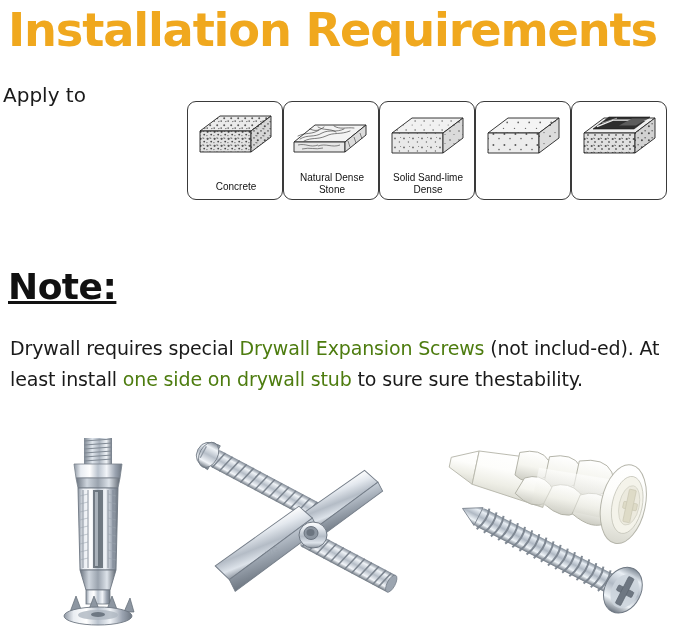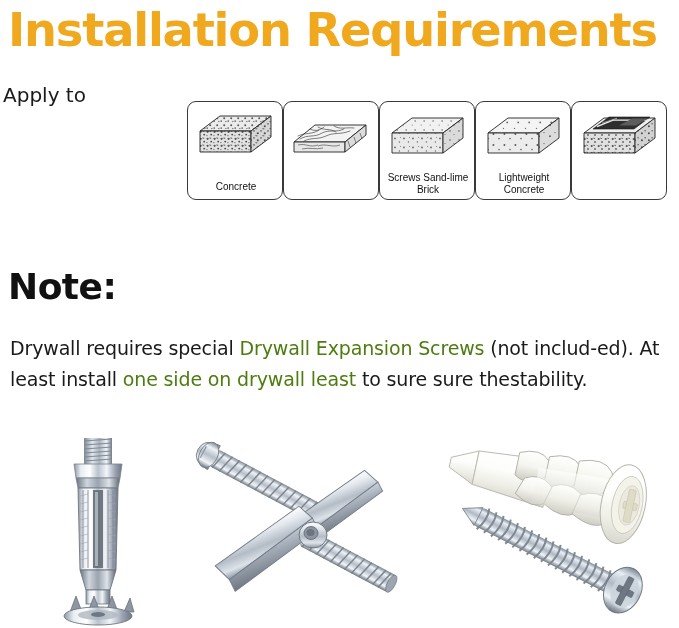--- a/index.html
+++ b/index.html
@@ -73,20 +73,21 @@
   
   .note-heading {
     position: absolute;
     left: 8px; top: 266px;
     font-family: "DejaVu Sans", sans-serif;
     font-weight: bold;
     font-size: 36px;
     line-height: 42px;
     color: #111;
     letter-spacing: -0.5px;
+    text-decoration: underline;
   }
   .note-body {
     position: absolute;
     left: 10px; top: 333px;
     width: 665px;
     font-family: "DejaVu Sans", sans-serif;
     font-size: 19px;
     line-height: 31px;
     color: #1a1a1a;
     letter-spacing: -0.15px;
@@ -157,20 +158,21 @@
           <path d="M46,17 C52,21 58,18 66,19"></path>
           <path d="M22,20 C28,23 32,21 36,18"></path>
         </g>
         <g stroke="#3a3a3a" stroke-width="0.6" fill="none">
           <path d="M10,36 C18,34 22,39 30,36"></path>
           <path d="M30,37 C38,34 44,39 52,36"></path>
           <path d="M14,40 C22,38 27,41 35,39"></path>
           <path d="M60,32 L62,38 M66,28 L68,34 M72,24 L74,30"></path>
         </g>
       </svg>
+      <div class="material-label two-line">Natural Dense Stone</div>
     </div>
 
 
     <div class="material-card">
       <svg class="material-art" viewBox="0 0 86 56">
         <defs>
           <pattern id="sandA" width="9" height="9" patternUnits="userSpaceOnUse">
             <rect width="9" height="9" fill="#e9e9e9"></rect>
             <circle cx="2.0" cy="2.4" r="0.85" fill="#5c5c5c"></circle>
             <circle cx="6.4" cy="6.0" r="0.7" fill="#6b6b6b"></circle>
@@ -184,21 +186,21 @@
           <pattern id="sandC" width="9" height="9" patternUnits="userSpaceOnUse">
             <rect width="9" height="9" fill="#dadada"></rect>
             <circle cx="3.0" cy="4.0" r="0.8" fill="#5a5a5a"></circle>
             <circle cx="7.0" cy="7.5" r="0.6" fill="#6d6d6d"></circle>
           </pattern>
         </defs>
         <polygon points="8,24 28,9 79,9 59,24" fill="url(#sandB)" stroke="#222" stroke-width="0.9"></polygon>
         <polygon points="8,24 59,24 59,44 8,44" fill="url(#sandA)" stroke="#222" stroke-width="0.9"></polygon>
         <polygon points="59,24 79,9 79,29 59,44" fill="url(#sandC)" stroke="#222" stroke-width="0.9"></polygon>
       </svg>
-      <div class="material-label two-line">Screws Sand-lime Brick</div>
+      <div class="material-label two-line">Solid Sand-lime Dense</div>
     </div>
 
     <div class="material-card">
       <svg class="material-art" viewBox="0 0 86 56">
         <defs>
           <pattern id="lwA" width="11" height="11" patternUnits="userSpaceOnUse">
             <rect width="11" height="11" fill="#ececec"></rect>
             <circle cx="2.4" cy="3.0" r="0.95" fill="#585858"></circle>
             <circle cx="8.0" cy="7.6" r="0.8" fill="#666"></circle>
           </pattern>
@@ -210,21 +212,20 @@
           <pattern id="lwC" width="11" height="11" patternUnits="userSpaceOnUse">
             <rect width="11" height="11" fill="#dcdcdc"></rect>
             <circle cx="4.0" cy="5.2" r="0.9" fill="#565656"></circle>
             <circle cx="9.0" cy="1.6" r="0.7" fill="#6a6a6a"></circle>
           </pattern>
         </defs>
         <polygon points="8,24 28,9 79,9 59,24" fill="url(#lwB)" stroke="#222" stroke-width="0.9"></polygon>
         <polygon points="8,24 59,24 59,44 8,44" fill="url(#lwA)" stroke="#222" stroke-width="0.9"></polygon>
         <polygon points="59,24 79,9 79,29 59,44" fill="url(#lwC)" stroke="#222" stroke-width="0.9"></polygon>
       </svg>
-      <div class="material-label two-line">Lightweight Concrete</div>
     </div>
 
     <div class="material-card">
       <svg class="material-art" viewBox="0 0 86 56">
         <defs>
           <pattern id="hcA" width="7" height="7" patternUnits="userSpaceOnUse">
             <rect width="7" height="7" fill="#e0e0e0"></rect>
             <circle cx="1.7" cy="2.0" r="1.05" fill="#525252"></circle>
             <circle cx="5.0" cy="5.0" r="0.9" fill="#5e5e5e"></circle>
             <rect x="3.2" y="0.8" width="1.8" height="1.0" fill="#6b6b6b" transform="rotate(25 4.1 1.3)"></rect>
@@ -246,21 +247,21 @@
 
         <polygon points="59,24 79,9 79,29 59,44" fill="url(#hcC)" stroke="#222" stroke-width="0.9"></polygon>
       </svg>
     </div>
 
   </div>
 
   <div class="note-heading">Note:</div>
 
   <div class="note-body">
-    <span>Drywall requires special </span><span class="hl">Drywall Expansion Screws</span><span> (not includ-</span><span>ed).  At least install </span><span class="hl">one side on drywall least</span><span> to sure sure the</span><span>stability.</span>
+    <span>Drywall requires special </span><span class="hl">Drywall Expansion Screws</span><span> (not includ-</span><span>ed).  At least install </span><span class="hl">one side on drywall stub</span><span> to sure sure the</span><span>stability.</span>
   </div>
 
   <div class="products">
 
     <svg class="product" id="prod-molly" viewBox="0 0 130 198">
       <defs>
         <linearGradient id="steel" x1="0" y1="0" x2="1" y2="0">
           <stop offset="0%" stop-color="#8e97a3"></stop>
           <stop offset="14%" stop-color="#e9edf2"></stop>
           <stop offset="33%" stop-color="#ffffff"></stop>

